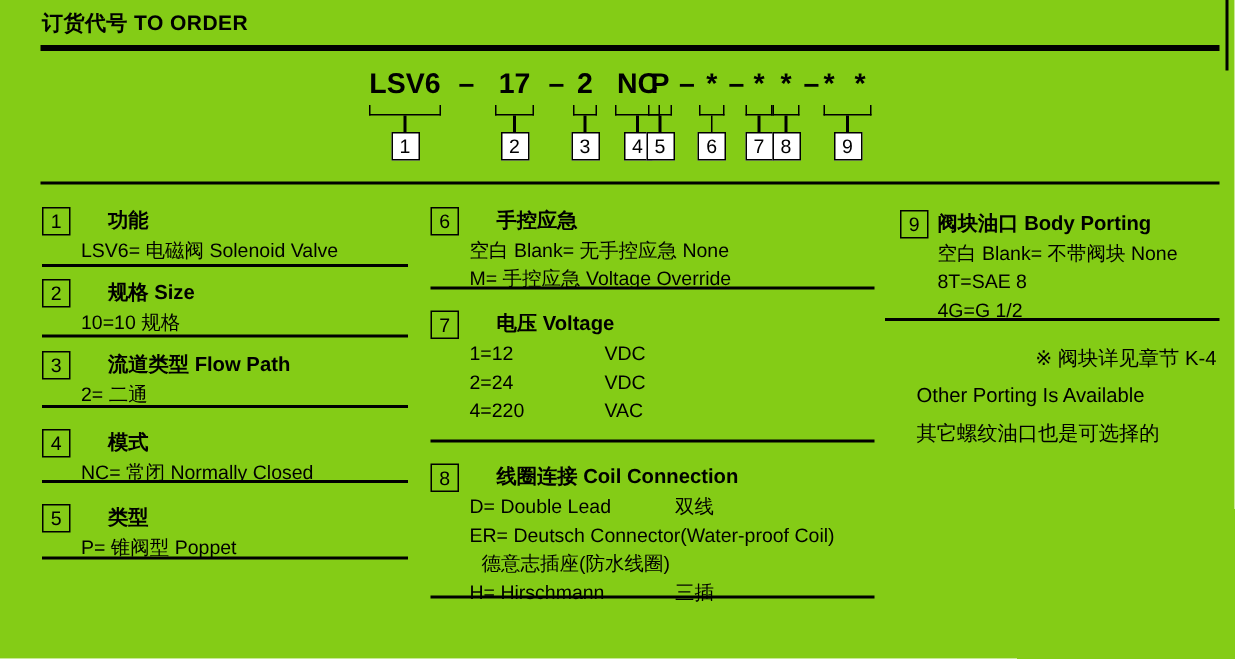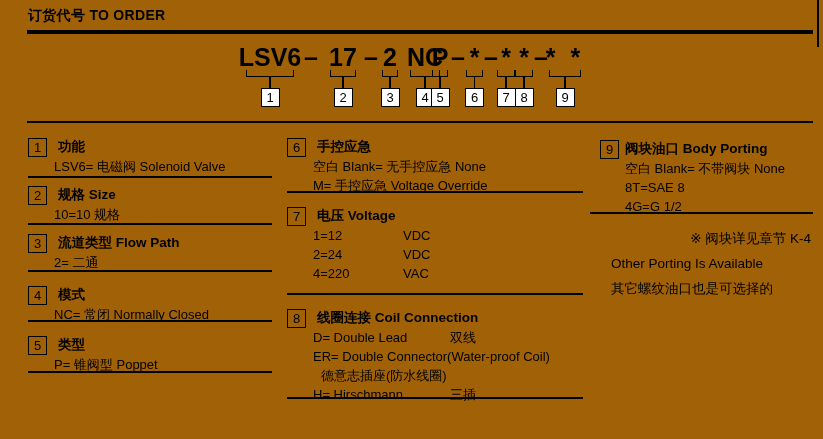--- a/index.html
+++ b/index.html
@@ -1,28 +1,28 @@
 <!DOCTYPE html>
 <html><head>
 <meta charset="utf-8">
 <style>
   html,body{margin:0;padding:0;background:#fff;}
-  .page{position:relative;width:823px;height:439px;background:#a16207;color:#000;
+  .page{position:relative;width:823px;height:439px;background:#84cc16;color:#000;
         font-family:"Liberation Sans","DejaVu Sans",sans-serif;overflow:hidden;}
 
   
   .title{position:absolute;left:28px;top:7px;font-size:14px;font-weight:bold;letter-spacing:.3px;}
   .rule-thick{position:absolute;left:27px;top:30px;width:786px;height:4px;background:#000;}
   .edge-tick{position:absolute;left:817px;top:0;width:2px;height:47px;background:#000;}
   .rule-thin{position:absolute;left:27px;top:121px;width:786px;height:2px;background:#000;}
 
   
   .codewrap{position:absolute;left:246px;top:46px;width:340px;height:66px;}
   .seg{position:absolute;top:0;display:flex;flex-direction:column;align-items:center;}
-  .seg-text{font-weight:bold;font-size:25px;line-height:22px;height:22px;white-space:pre;}
+  .seg-text{font-weight:bold;font-size:19px;line-height:22px;height:22px;white-space:pre;}
   .bracket{width:100%;height:7px;margin-top:2px;box-sizing:border-box;
            border-left:1.5px solid #000;border-right:1.5px solid #000;border-bottom:1.5px solid #000;}
   .stem{width:1.5px;height:11px;background:#000;}
   .numbox{width:17px;height:17px;border:1.5px solid #000;font-size:13px;line-height:17px;
           text-align:center;background:#fff;}
   .sg0{left:0;width:48px}.sg1{left:58px;width:14px}.sg2{left:84px;width:26px}
   .sg3{left:118px;width:14px}.sg4{left:136px;width:16px}.sg5{left:164px;width:30px}
   .sg6{left:186px;width:16px}.sg7{left:206px;width:12px}.sg8{left:220px;width:17px}
   .sg9{left:239px;width:12px}.sg10{left:251px;width:18px}.sg11{left:269px;width:18px}
   .sg12{left:289px;width:12px}.sg13{left:303px;width:32px}
@@ -30,21 +30,21 @@
 
   
   .col{position:absolute;top:0;height:439px;}
   .col1{left:28px;width:244px;}
   .col2{left:287px;width:296px;}
   .col3{left:590px;width:223px;}
   .lsec{position:absolute;left:0;right:0;border-bottom:2px solid #000;box-sizing:border-box;padding-top:3px;}
   .lhead{position:relative;min-height:20px;}
   .lnum{position:absolute;left:0;top:1px;width:17px;height:17px;border:1.5px solid #000;
         font-size:13px;line-height:17px;text-align:center;}
-  .ltitle{display:block;margin-left:30px;font-weight:bold;font-size:13.5px;line-height:19px;}
+  .ltitle{display:block;margin-left:44px;font-weight:bold;font-size:13.5px;line-height:19px;}
   .lline{margin-left:26px;font-size:13px;line-height:19px;white-space:nowrap;}
   .vrow .vcode{display:inline-block;width:90px;}
   .crow .ccode{display:inline-block;width:137px;}
   .indent{margin-left:34px;}
   .col3 .lnum{left:10px;}
   .col3 .ltitle,.col3 .lline{margin-left:35px;}
 
   
   .notewrap{position:absolute;left:21px;top:226px;width:200px;}
   .note-line{font-size:13.5px;line-height:25px;white-space:nowrap;}
@@ -195,21 +195,21 @@
       </div>
     </div>
     <div class="lsec" style="top:305px;height:94px">
       <div class="lhead">
         <span class="lnum">8</span>
         <span class="ltitle">线圈连接 Coil Connection</span>
       </div>
       <div class="lline crow">
         <span class="ccode">D= Double Lead</span><span>双线</span>
       </div>
-      <div class="lline">ER= Double Connector(Water-proof Coil)</div>
+      <div class="lline">ER= Deutsch Connector(Water-proof Coil)</div>
       <div class="lline indent">德意志插座(防水线圈)</div>
       <div class="lline crow">
         <span class="ccode">H= Hirschmann</span><span>三插</span>
       </div>
     </div>
   </div>
 
   <div class="col col3">
     <div class="lsec" style="top:136px;height:78px">
       <div class="lhead">

